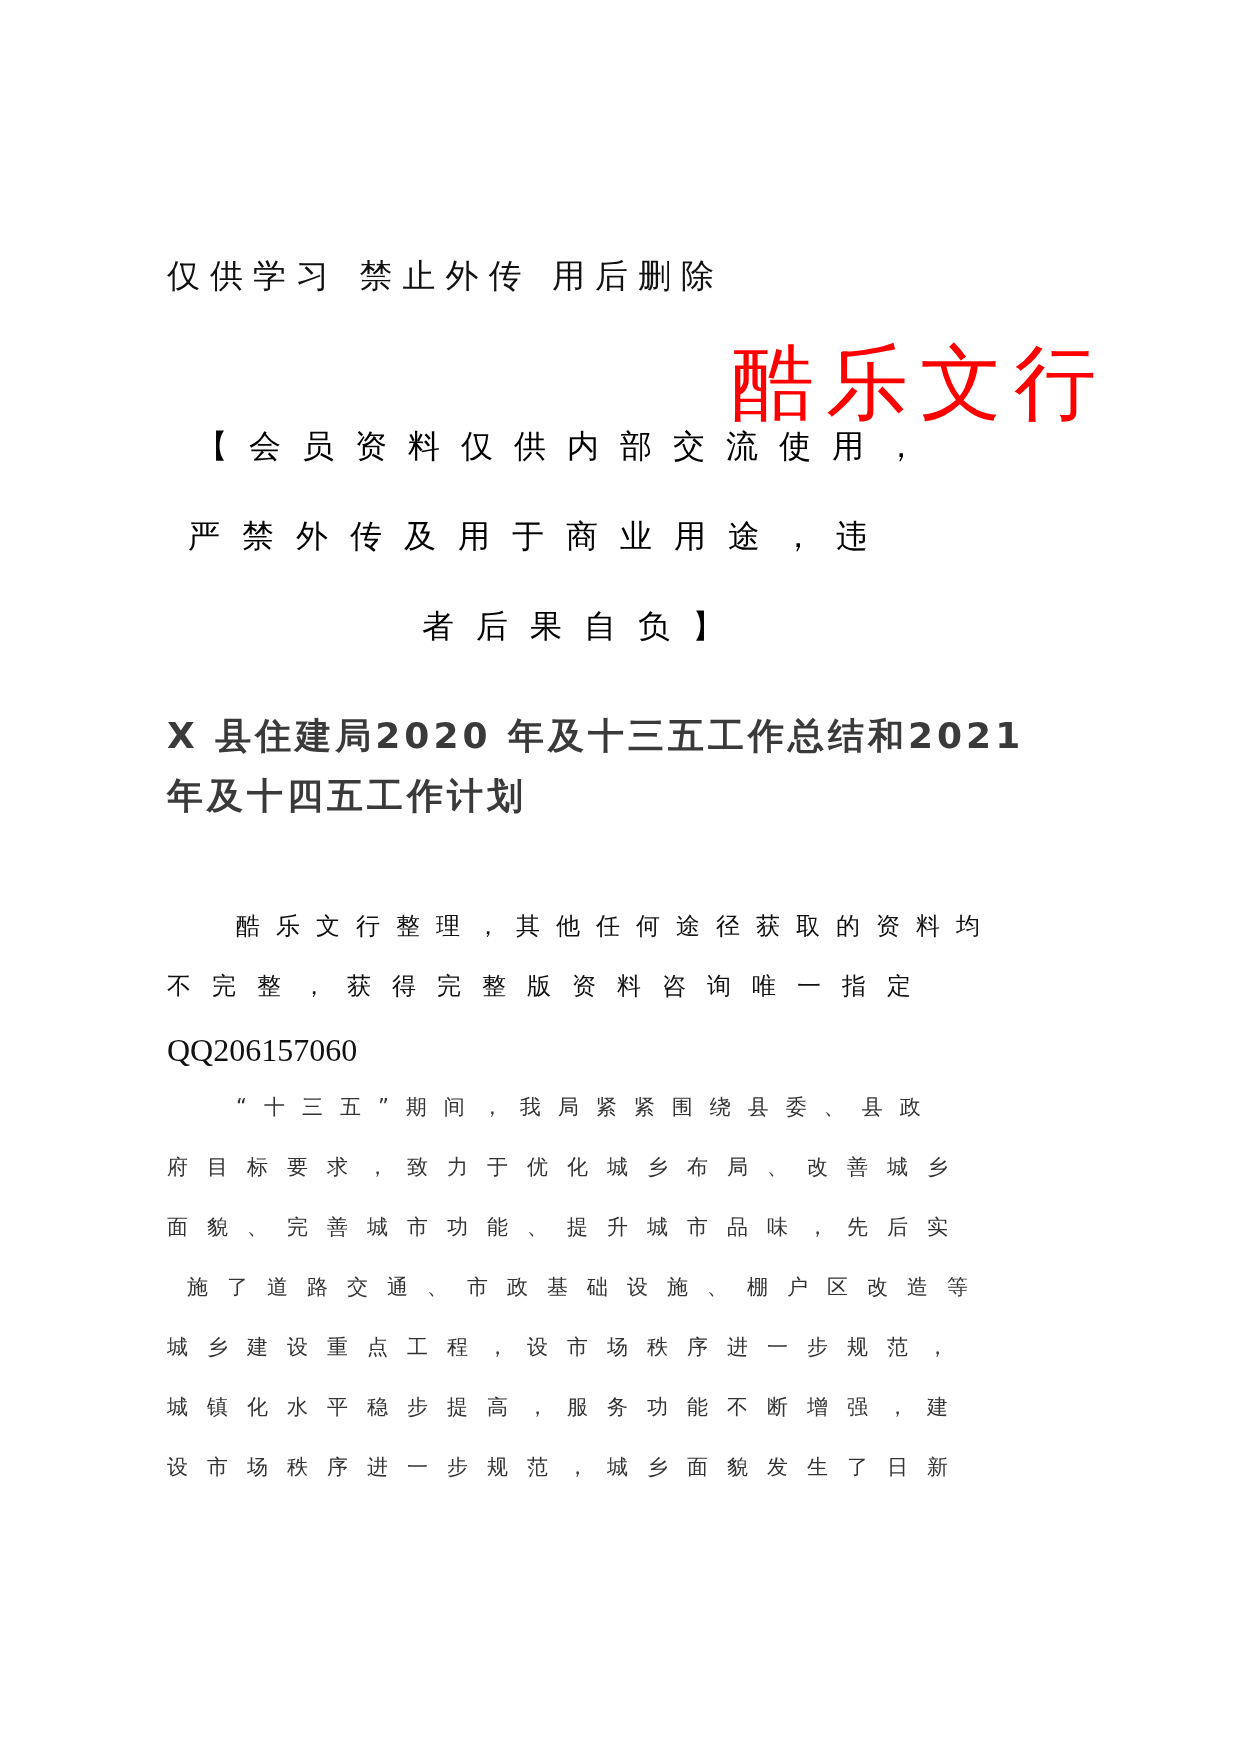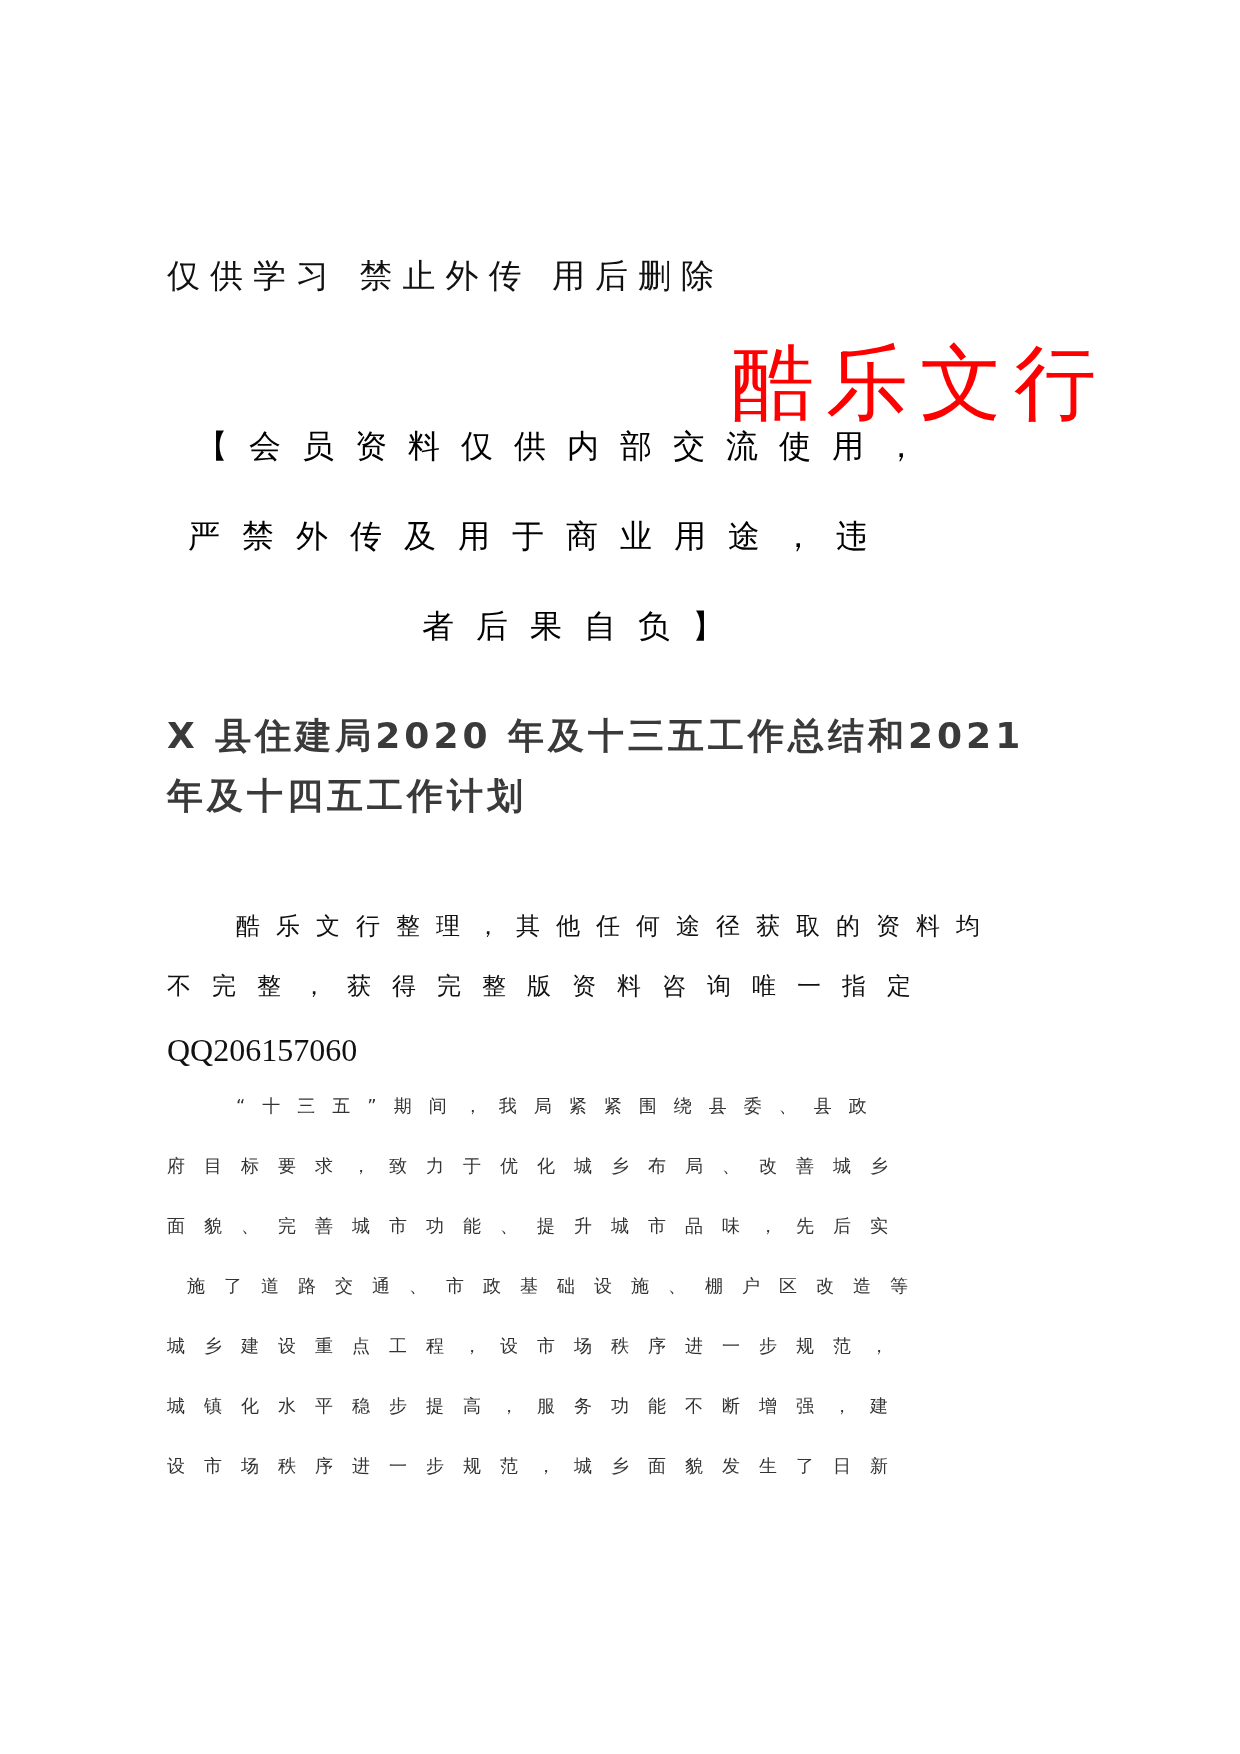--- a/index.html
+++ b/index.html
@@ -58,21 +58,21 @@
       font-size: 24px;
       color: #111;
       line-height: 1;
     }
     .i1 { left: 236px; top: 914px; letter-spacing: 16px; }
     .i2 { left: 167px; top: 974px; letter-spacing: 21px; }
     .i3 { left: 167px; top: 1034px; font-family: "Liberation Serif", serif; font-size: 32px; letter-spacing: 0; }
 
     .body-line {
       left: 167px;
-      font-size: 18px;
+      font-size: 21px;
       color: #333;
       letter-spacing: 19px;
       line-height: 1;
     }
     .b1 { left: 236px; top: 1097px; letter-spacing: 17px; }
     .b2 { top: 1157px; }
     .b3 { top: 1217px; }
     .b4 { top: 1277px; margin-left: 20px; }
     .b5 { top: 1337px; }
     .b6 { top: 1397px; }

